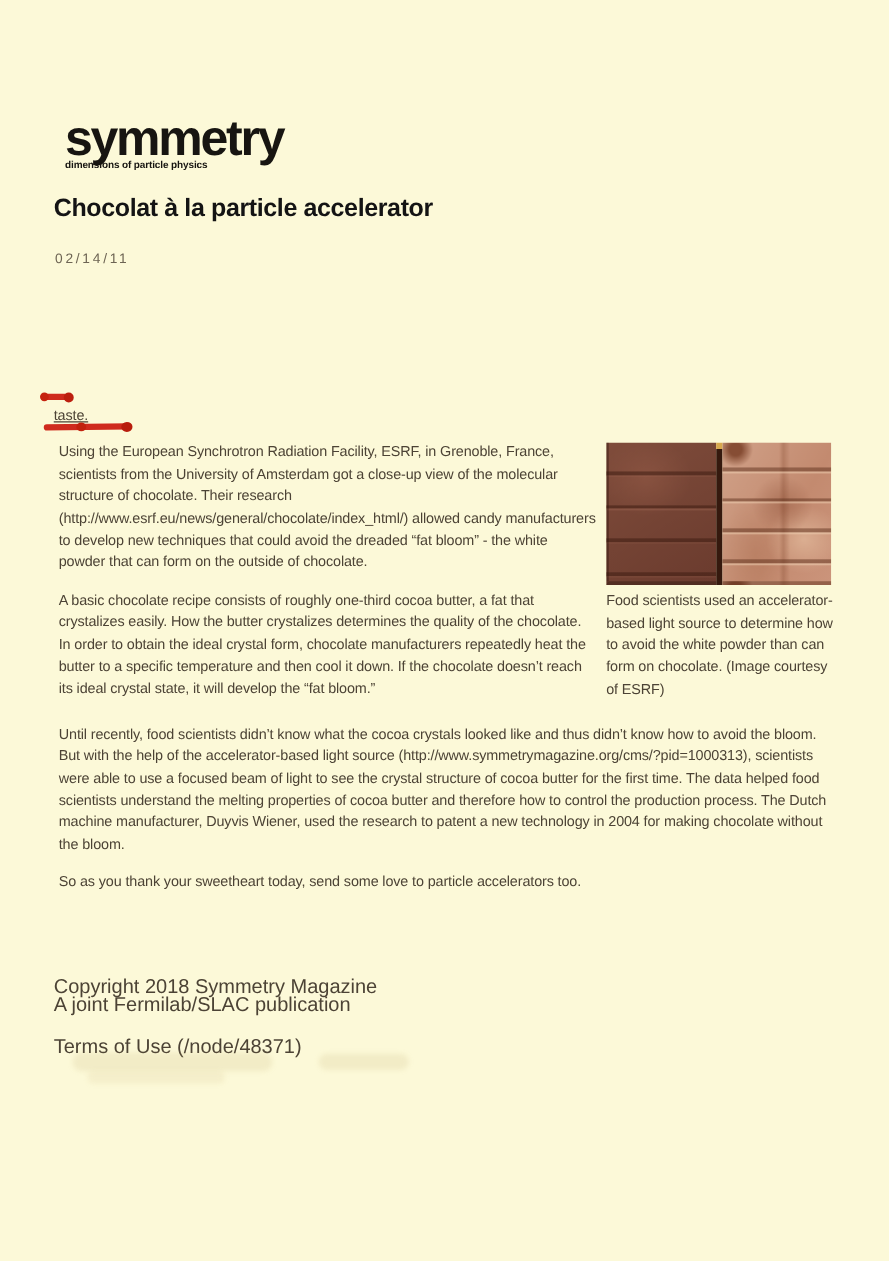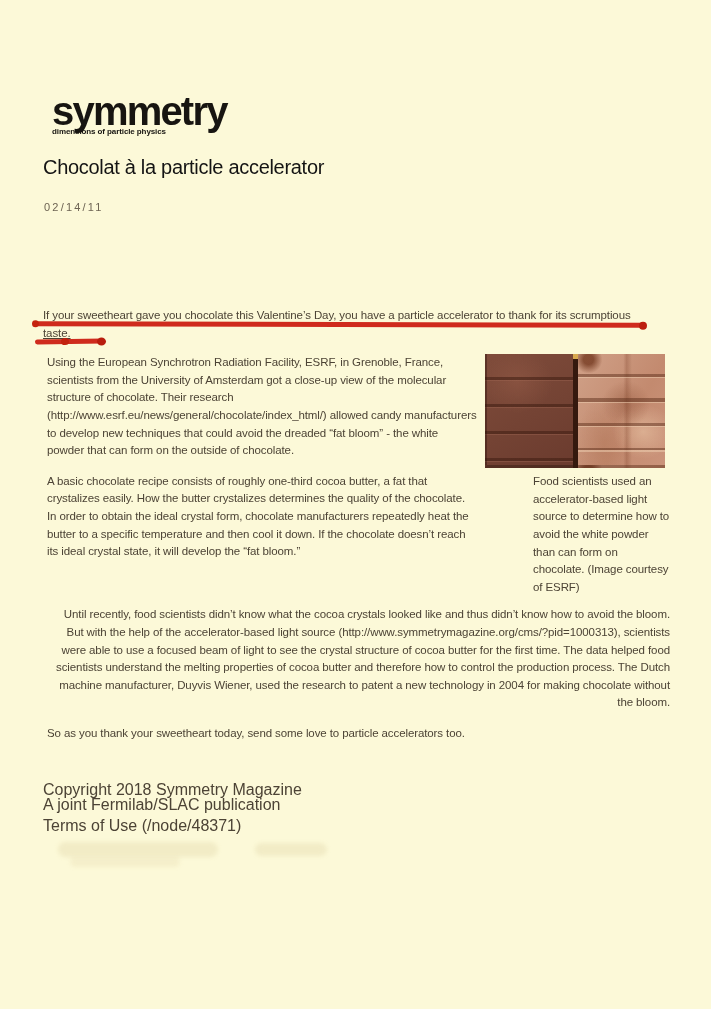--- a/index.html
+++ b/index.html
@@ -19,21 +19,21 @@
   }
   .logo-tagline {
     font-size:8px; font-weight:700; letter-spacing:-0.1px;
     color:#171511; text-align:left; margin-top:-5px; padding-right:1px;
     white-space:nowrap;
   }
 
   
   .article-title {
     position:absolute; left:43px; top:156px; margin:0;
-    font-size:20px; font-weight:400; letter-spacing:-0.3px; color:#141414;
+    font-size:20px; font-weight:700; letter-spacing:-0.3px; color:#141414;
   }
   .article-date {
     position:absolute; left:44px; top:201px;
     font-size:11px; letter-spacing:2.2px; color:#6d6453;
   }
 
   
   .content {
     position:absolute; left:43px; top:307px; width:627px;
     font-size:11.5px; line-height:17.6px; letter-spacing:-0.1px;
@@ -98,31 +98,31 @@
       radial-gradient(circle at 12% 5%, rgba(110,50,25,0.75) 0 5px, rgba(110,50,25,0) 14px),
       linear-gradient(90deg, rgba(0,0,0,0) 52%, rgba(120,60,35,0.28) 56%, rgba(0,0,0,0) 62%),
       radial-gradient(ellipse 40% 30% at 55% 45%, rgba(140,80,55,0.45), rgba(140,80,55,0) 70%),
       radial-gradient(ellipse 50% 35% at 75% 70%, rgba(233,196,165,0.6), rgba(233,196,165,0) 70%),
       radial-gradient(ellipse 45% 60% at 30% 80%, rgba(170,110,80,0.4), rgba(170,110,80,0) 70%),
       linear-gradient(120deg, #d0a188 0%, #c38a6f 60%, #cb947b 100%);
     border-bottom:3px solid rgba(90,45,25,0.45);
     box-sizing:border-box;
   }
   .choc-figure figcaption {
-    margin-top:5px; font-size:11.5px; line-height:17.6px; color:#4c4335;margin-left:48px;
+    margin-top:5px; font-size:11.5px; line-height:17.6px; color:#4c4335;
   }
 
-  .p3 { clear:both; padding-top:6px;text-align:right; }
+  .p3 { clear:both; padding-top:6px; }
 
   
   .footer {
     position:absolute; left:43px; top:783px;
     font-size:16px; line-height:14.5px; color:#4c4335;
   }
-  .footer .terms { margin-top:7px; display:inline-block; color:#4c4335; text-decoration:none; }
+  .footer .terms { margin-top:19px; display:inline-block; color:#4c4335; text-decoration:none; }
 
   
   .smudge {
     position:absolute; background:rgba(185,160,90,0.14);
     border-radius:8px; filter:blur(2px);
   }
   .smudge-1 { left:58px;  top:842px; width:160px; height:15px; }
   .smudge-2 { left:255px; top:843px; width:72px;  height:13px; }
   .smudge-3 { left:70px;  top:857px; width:110px; height:10px; background:rgba(185,160,90,0.10); }
 </style>
@@ -136,21 +136,20 @@
     <div class="logo-tagline">dimensions of particle physics</div>
   </div>
 
   <h1 class="article-title">Chocolat à la particle accelerator</h1>
   <div class="article-date">02/14/11</div>
 
   <div class="content">
 
     <div class="intro">
       <span class="intro-line">
-        <span>If your sweetheart gave you chocolate this Valentine’s Day, you have a particle accelerator to thank for its scrumptious</span>
         <i class="ul ul1"></i>
       </span>
       <span class="intro-line">
         <span>taste.</span>
         <i class="ul ul2"></i>
       </span>
     </div>
 
     <figure class="choc-figure">
       <div class="choc-img">

